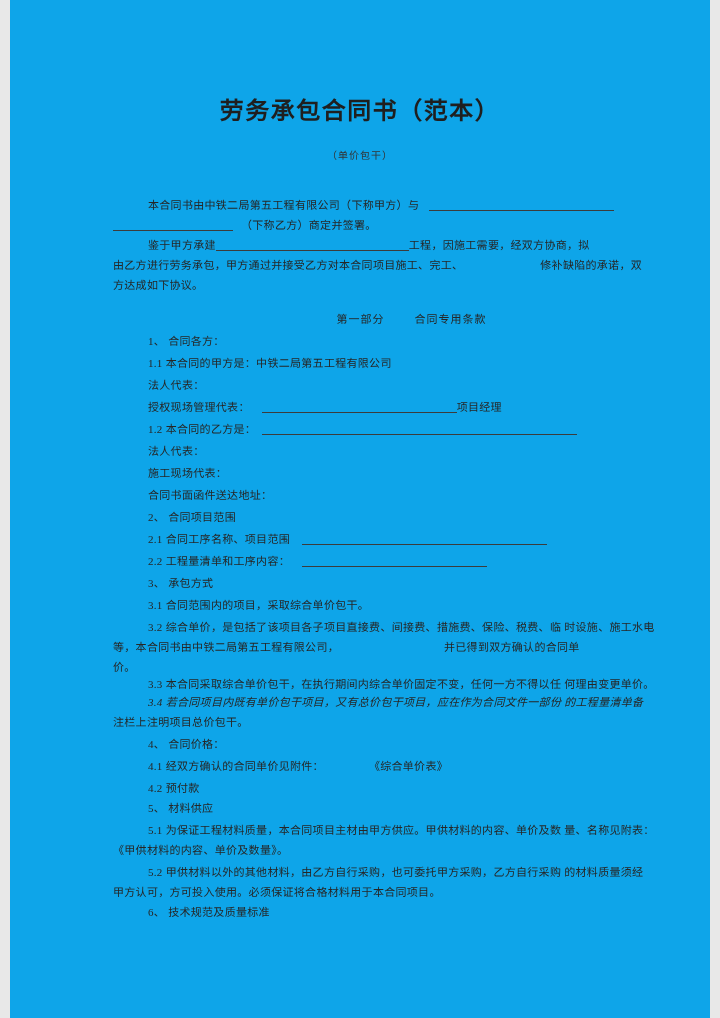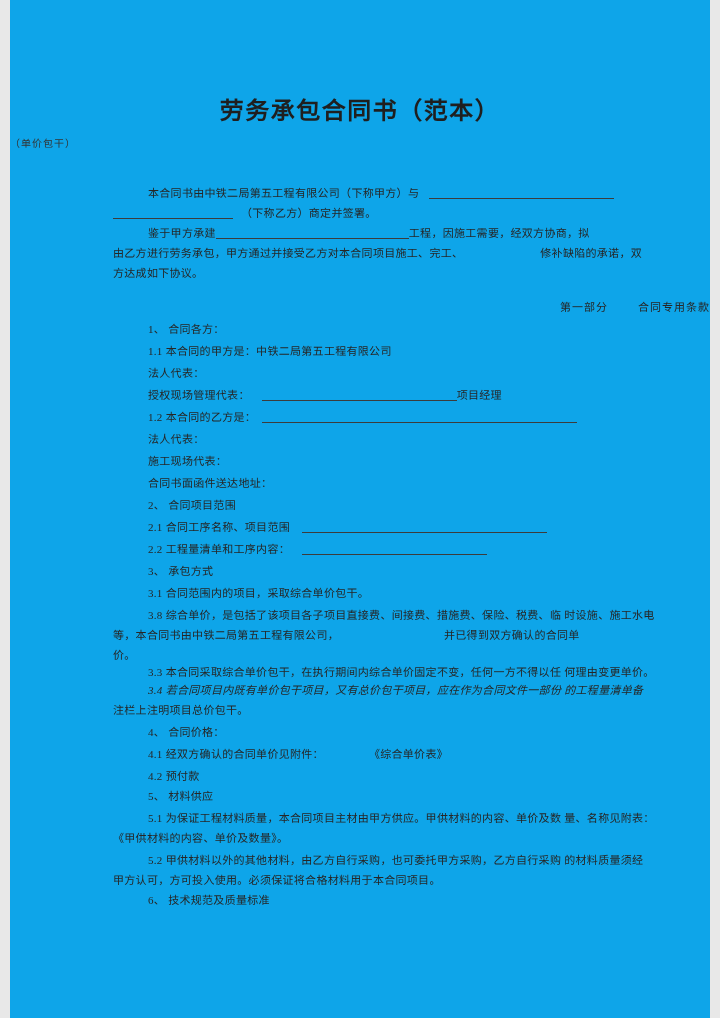--- a/index.html
+++ b/index.html
@@ -6,33 +6,33 @@
   .page{
     width:700px;height:1018px;margin:0 auto;background:#0ea5e9;
     box-sizing:border-box;padding-top:96px;position:relative;overflow:hidden;
     font-family:"Liberation Serif","DejaVu Serif",serif;color:#262626;
   }
   .title{
     text-align:center;font-size:24px;font-weight:bold;letter-spacing:1.5px;
     line-height:31px;color:#1f1f1f;
   }
   .subtitle{
-    text-align:left;font-size:10px;letter-spacing:1px;margin-top:10px;
+    text-align:center;font-size:10px;letter-spacing:1px;margin-top:22px;
     line-height:13px;color:#333;
   }
   .doc-body{
     margin-top:33px;padding-left:103px;
     font-size:11px;letter-spacing:0.3px;
   }
   .line{
     height:20px;line-height:20px;white-space:pre;margin-top:2px;overflow:visible;
   }
   .indent{padding-left:35px;}
   .flush{padding-left:0;}
-  .center{text-align:right;padding-left:0;letter-spacing:1px;}
+  .center{text-align:center;padding-left:0;letter-spacing:1px;}
   .sp0{margin-top:0;}
   .sp14{margin-top:14px;}
   .spn2{margin-top:-2px;font-style:italic;}
   .spn3{margin-top:-3px;}
   .blank{
     display:inline-block;height:12px;vertical-align:-2px;
     border-bottom:1px solid #3c3c3c;
   }
   .gap{display:inline-block;height:1px;}
 </style>
@@ -55,21 +55,21 @@
       <div class="line indent"><span>授权现场管理代表：</span><span class="gap" style="width: 12px;"></span><span class="blank" style="width: 195px;"></span><span>项目经理</span></div>
       <div class="line indent"><span>1.2 本合同的乙方是：</span><span class="gap" style="width: 6px;"></span><span class="blank" style="width: 315px;"></span></div>
       <div class="line indent"><span>法人代表：</span></div>
       <div class="line indent"><span>施工现场代表：</span></div>
       <div class="line indent"><span>合同书面函件送达地址：</span></div>
       <div class="line indent"><span>2、 合同项目范围</span></div>
       <div class="line indent"><span>2.1 合同工序名称、项目范围</span><span class="gap" style="width: 12px;"></span><span class="blank" style="width: 245px;"></span></div>
       <div class="line indent"><span>2.2 工程量清单和工序内容：</span><span class="gap" style="width: 12px;"></span><span class="blank" style="width: 185px;"></span></div>
       <div class="line indent"><span>3、 承包方式</span></div>
       <div class="line indent"><span>3.1 合同范围内的项目，采取综合单价包干。</span></div>
-      <div class="line indent"><span>3.8 综合单价，是包括了该项目各子项目直接费、间接费、措施费、保险、税费、临 时设施、施工水电</span></div>
+      <div class="line indent"><span>3.2 综合单价，是包括了该项目各子项目直接费、间接费、措施费、保险、税费、临 时设施、施工水电</span></div>
       <div class="line flush sp0"><span>等，本合同书由中铁二局第五工程有限公司，</span><span class="gap" style="width: 105px;"></span><span>并已得到双方确认的合同单</span></div>
       <div class="line flush sp0"><span>价。</span></div>
       <div class="line indent spn3"><span>3.3 本合同采取综合单价包干，在执行期间内综合单价固定不变，任何一方不得以任 何理由变更单价。</span></div>
       <div class="line indent spn2"><span>3.4 若合同项目内既有单价包干项目，又有总价包干项目，应在作为合同文件一部份 的工程量清单备</span></div>
       <div class="line flush sp0"><span>注栏上注明项目总价包干。</span></div>
       <div class="line indent"><span>4、 合同价格：</span></div>
       <div class="line indent"><span>4.1 经双方确认的合同单价见附件：</span><span class="gap" style="width: 45px;"></span><span>《综合单价表》</span></div>
       <div class="line indent"><span>4.2 预付款</span></div>
       <div class="line indent sp0"><span>5、 材料供应</span></div>
       <div class="line indent"><span>5.1 为保证工程材料质量，本合同项目主材由甲方供应。甲供材料的内容、单价及数 量、名称见附表：</span></div>

